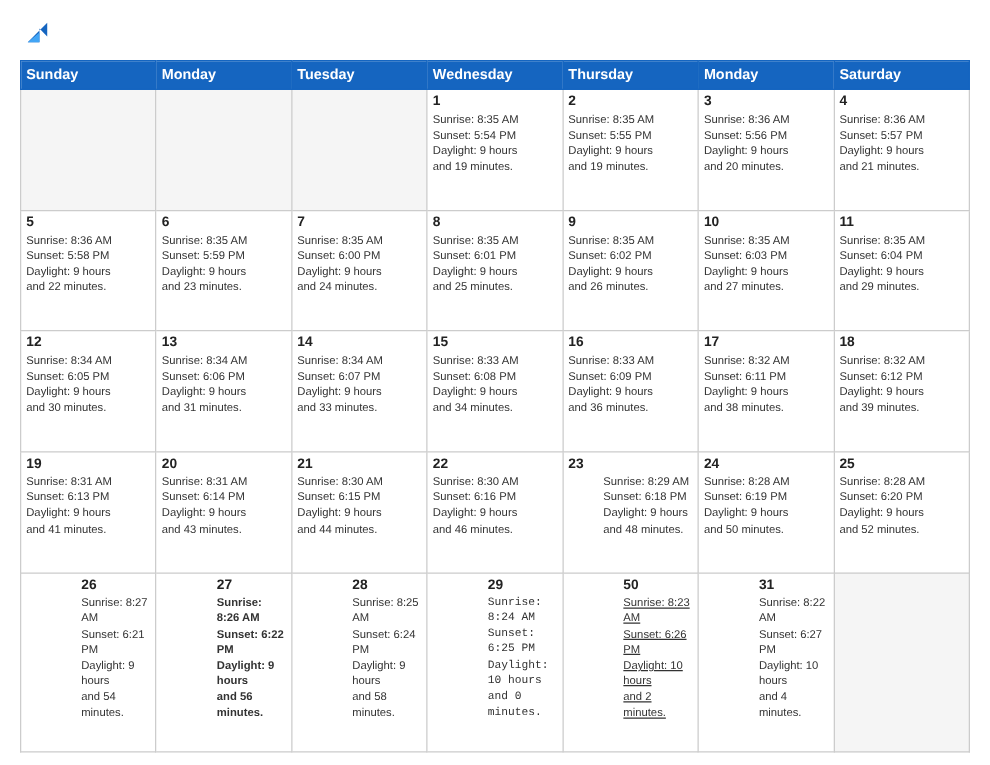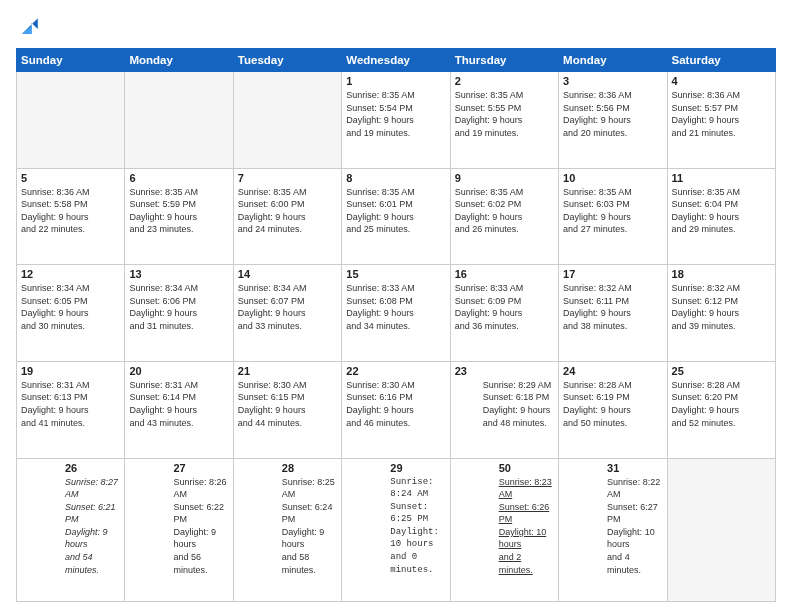--- a/index.html
+++ b/index.html
@@ -312,28 +312,28 @@
             <div class="day-number">25</div>
             <div class="day-info" style="white-space: pre-line;">Sunrise: 8:28 AM
 Sunset: 6:20 PM
 Daylight: 9 hours
 and 52 minutes.</div>
           </td>
         </tr>
         <tr class="last-row">
           <td>
             <div class="day-number">26</div>
-            <div class="day-info" style="white-space: pre-line; font-style: italic;">Sunrise: 8:27 AM
+            <div class="day-info" style="white-space: pre-line;">Sunrise: 8:27 AM
 Sunset: 6:21 PM
 Daylight: 9 hours
 and 54 minutes.</div>
           </td>
           <td>
             <div class="day-number">27</div>
-            <div class="day-info" style="white-space: pre-line;">Sunrise: 8:26 AM
+            <div class="day-info" style="white-space: pre-line; font-weight: bold;">Sunrise: 8:26 AM
 Sunset: 6:22 PM
 Daylight: 9 hours
 and 56 minutes.</div>
           </td>
           <td>
             <div class="day-number">28</div>
             <div class="day-info" style="white-space: pre-line;">Sunrise: 8:25 AM
 Sunset: 6:24 PM
 Daylight: 9 hours
 and 58 minutes.</div>

